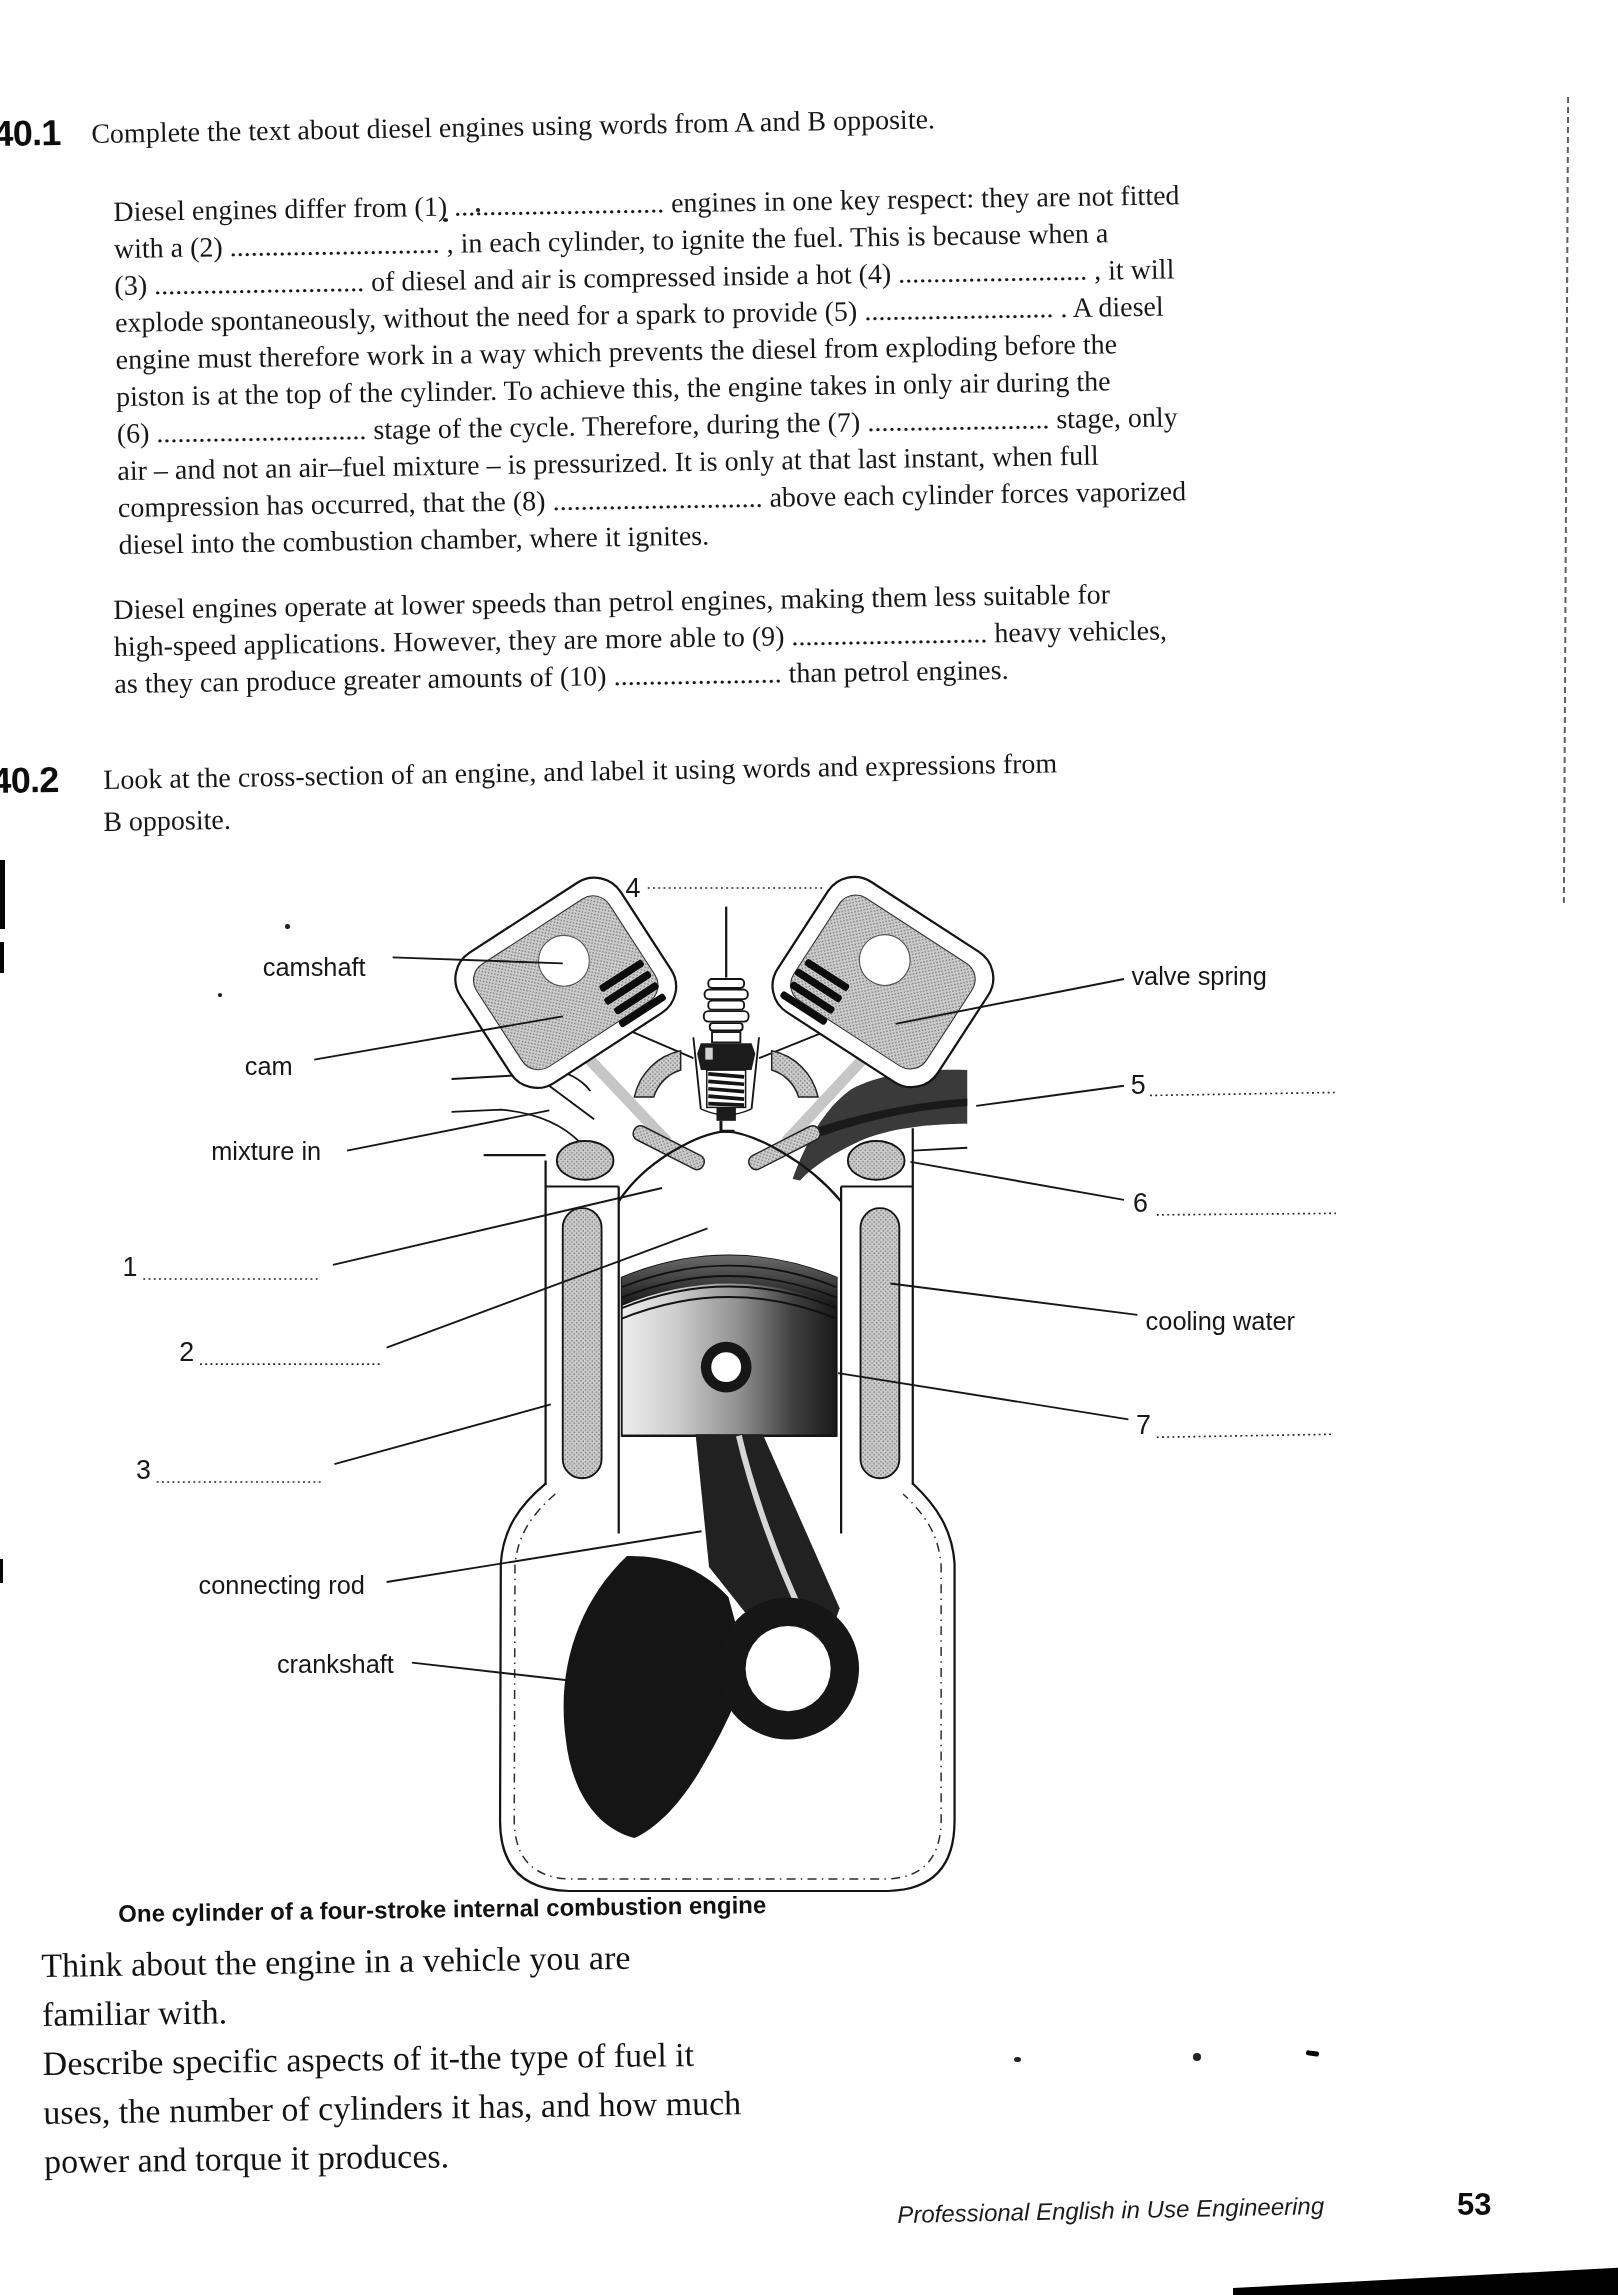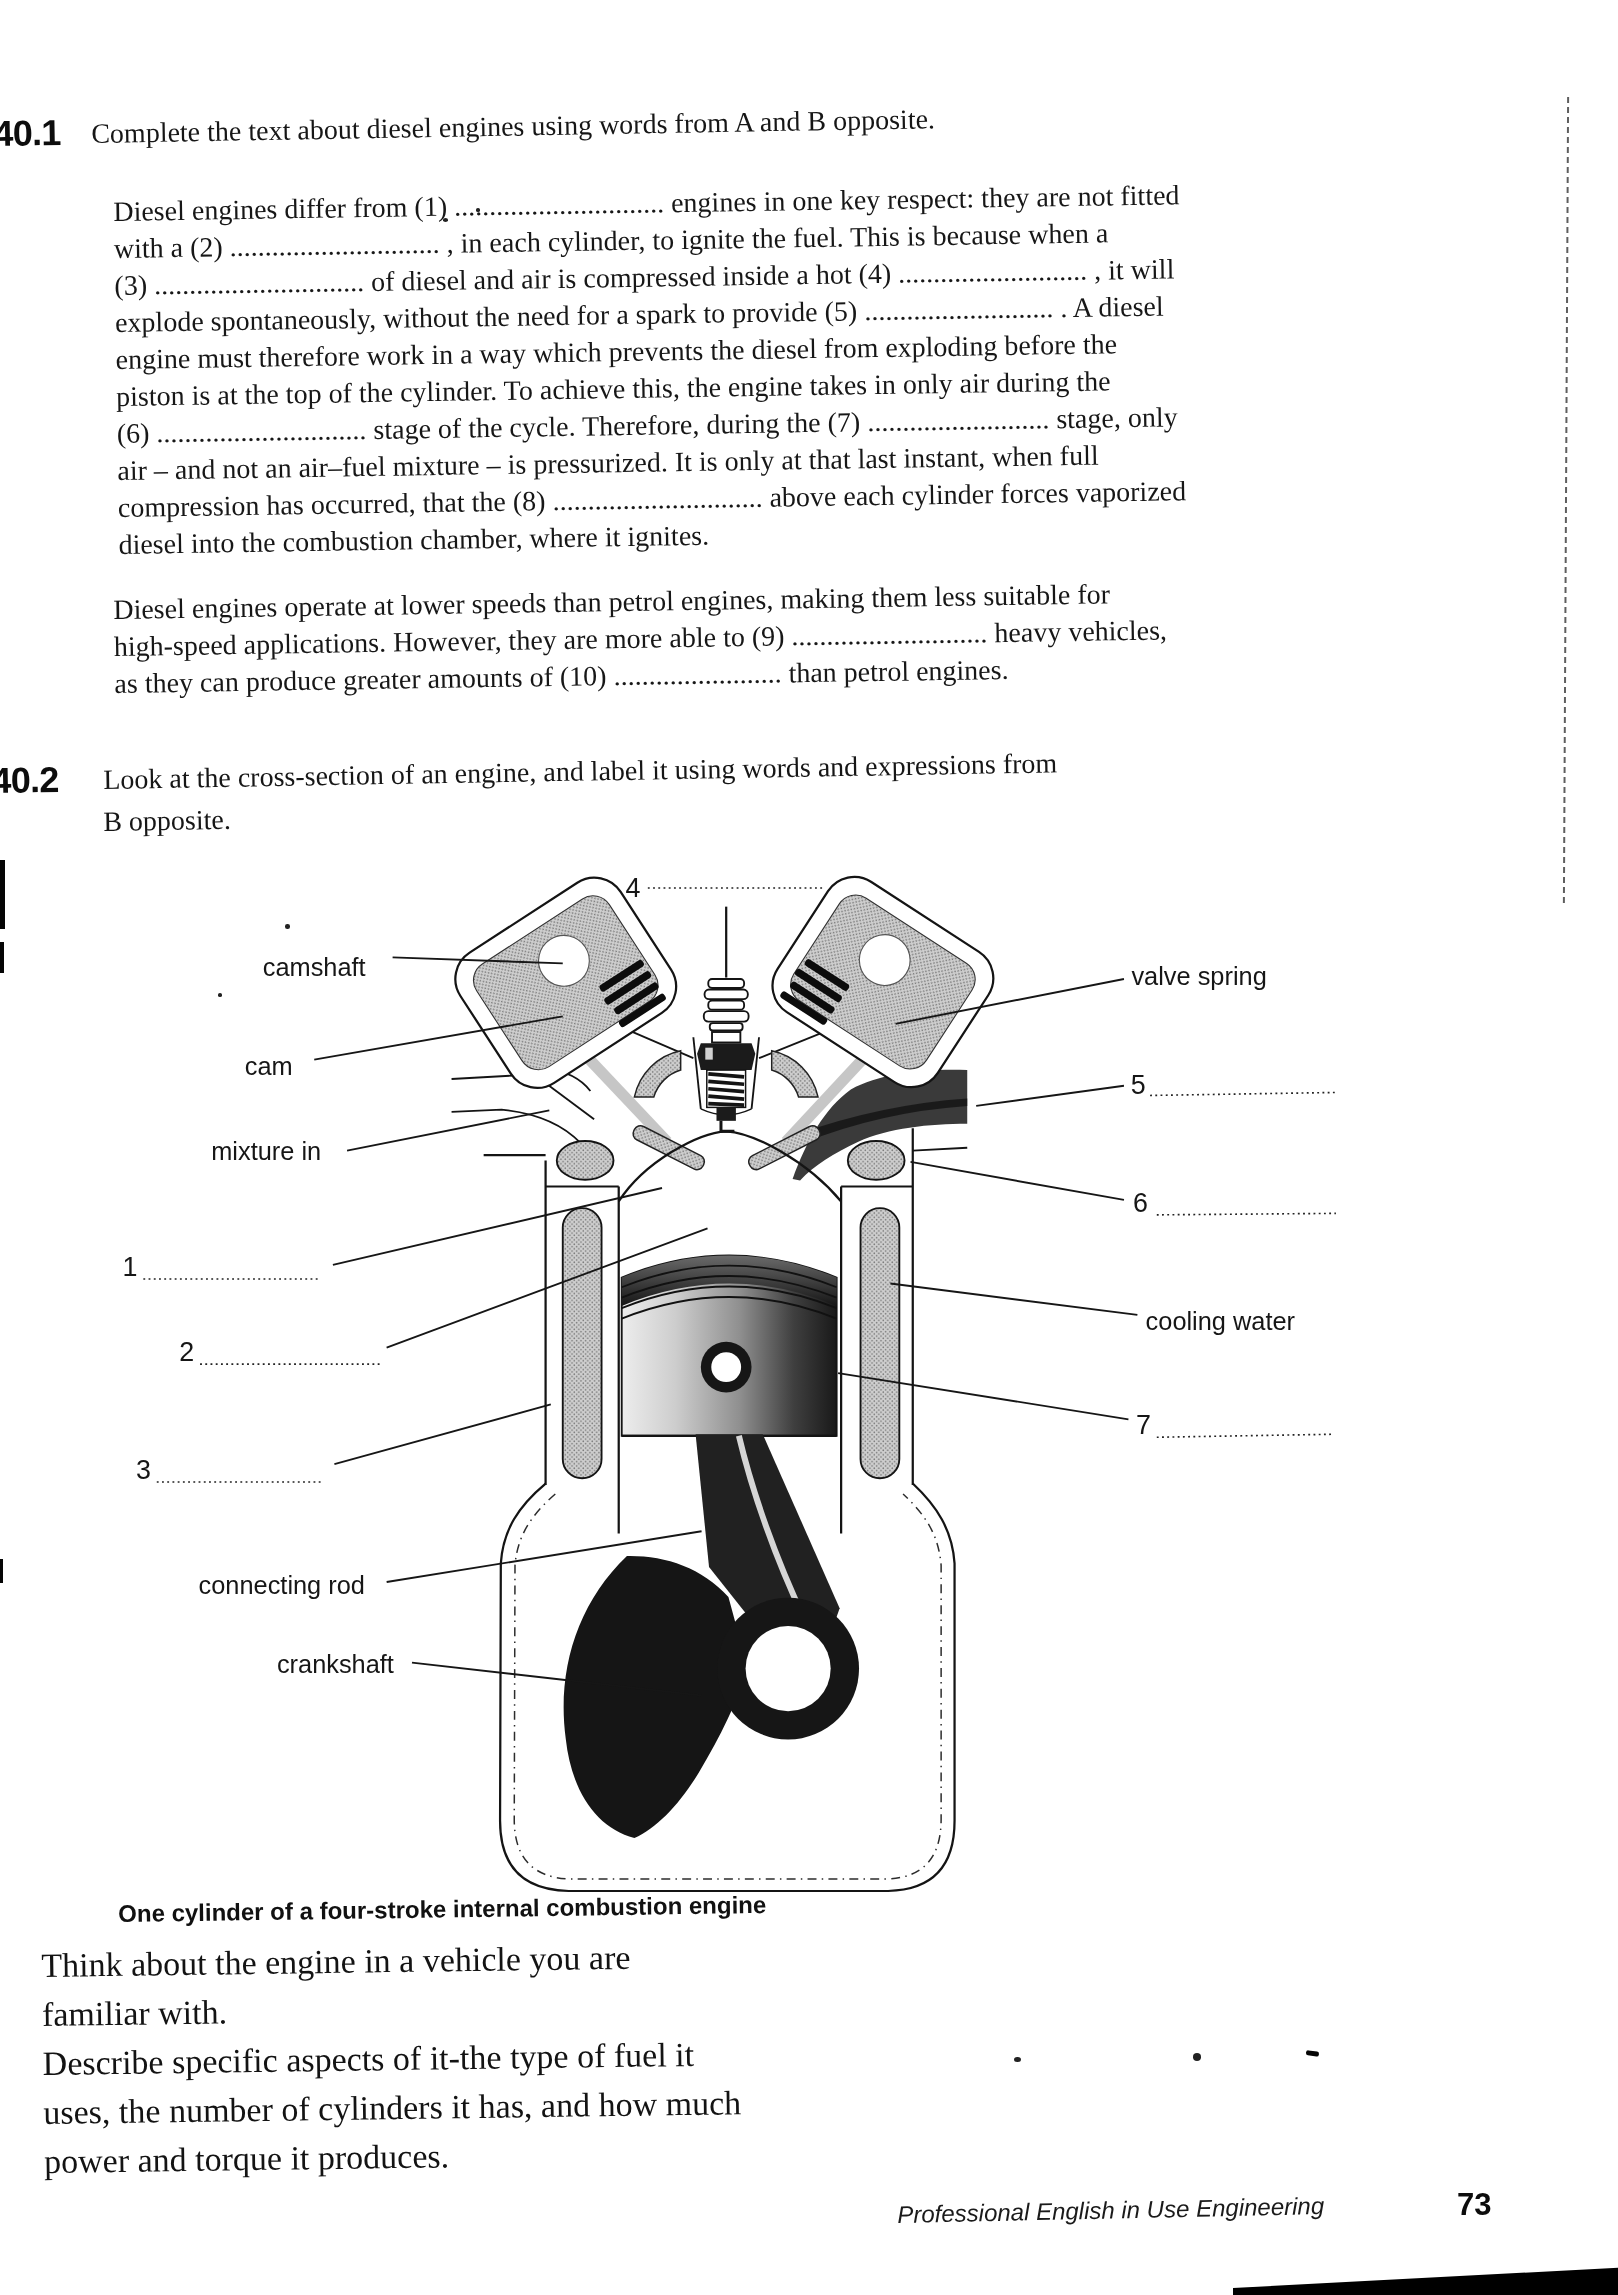--- a/index.html
+++ b/index.html
@@ -256,21 +256,21 @@
 
 <div class="abs think rot-08" style="left:41px;top:1941px;">
   <div class="pline">Think about the engine in a vehicle you are</div>
   <div class="pline">familiar with.</div>
   <div class="pline">Describe specific aspects of it-the type of fuel it</div>
   <div class="pline">uses, the number of cylinders it has, and how much</div>
   <div class="pline">power and torque it produces.</div>
 </div>
 
 <div class="abs footer-series rot-12" style="left:897px;top:2201px;">Professional English in Use Engineering</div>
-<div class="abs footer-page" style="left:1457px;top:2187px;">73</div>
+<div class="abs footer-page" style="left:1457px;top:2187px;">53</div>
 
 <div class="abs edge-dash" style="left:1565px;top:97px;height:806px;transform:rotate(0.3deg);"></div>
 <div class="abs wedge" style="left:1233px;top:2266px;width:385px;height:29px;"></div>
 <div class="abs smudge" style="left:0;top:860px;width:5.2px;height:69px;"></div>
 <div class="abs smudge" style="left:0;top:942px;width:3.7px;height:31px;"></div>
 <div class="abs smudge" style="left:0;top:1559px;width:3px;height:24px;"></div>
 <div class="abs speck" style="left:443px;top:218px;width:5.2px;height:3.7px;"></div>
 <div class="abs speck" style="left:476px;top:208px;width:3.7px;height:3.7px;"></div>
 <div class="abs speck" style="left:285px;top:924px;width:4.5px;height:4.5px;"></div>
 <div class="abs speck" style="left:218px;top:993px;width:3.7px;height:3.7px;"></div>

